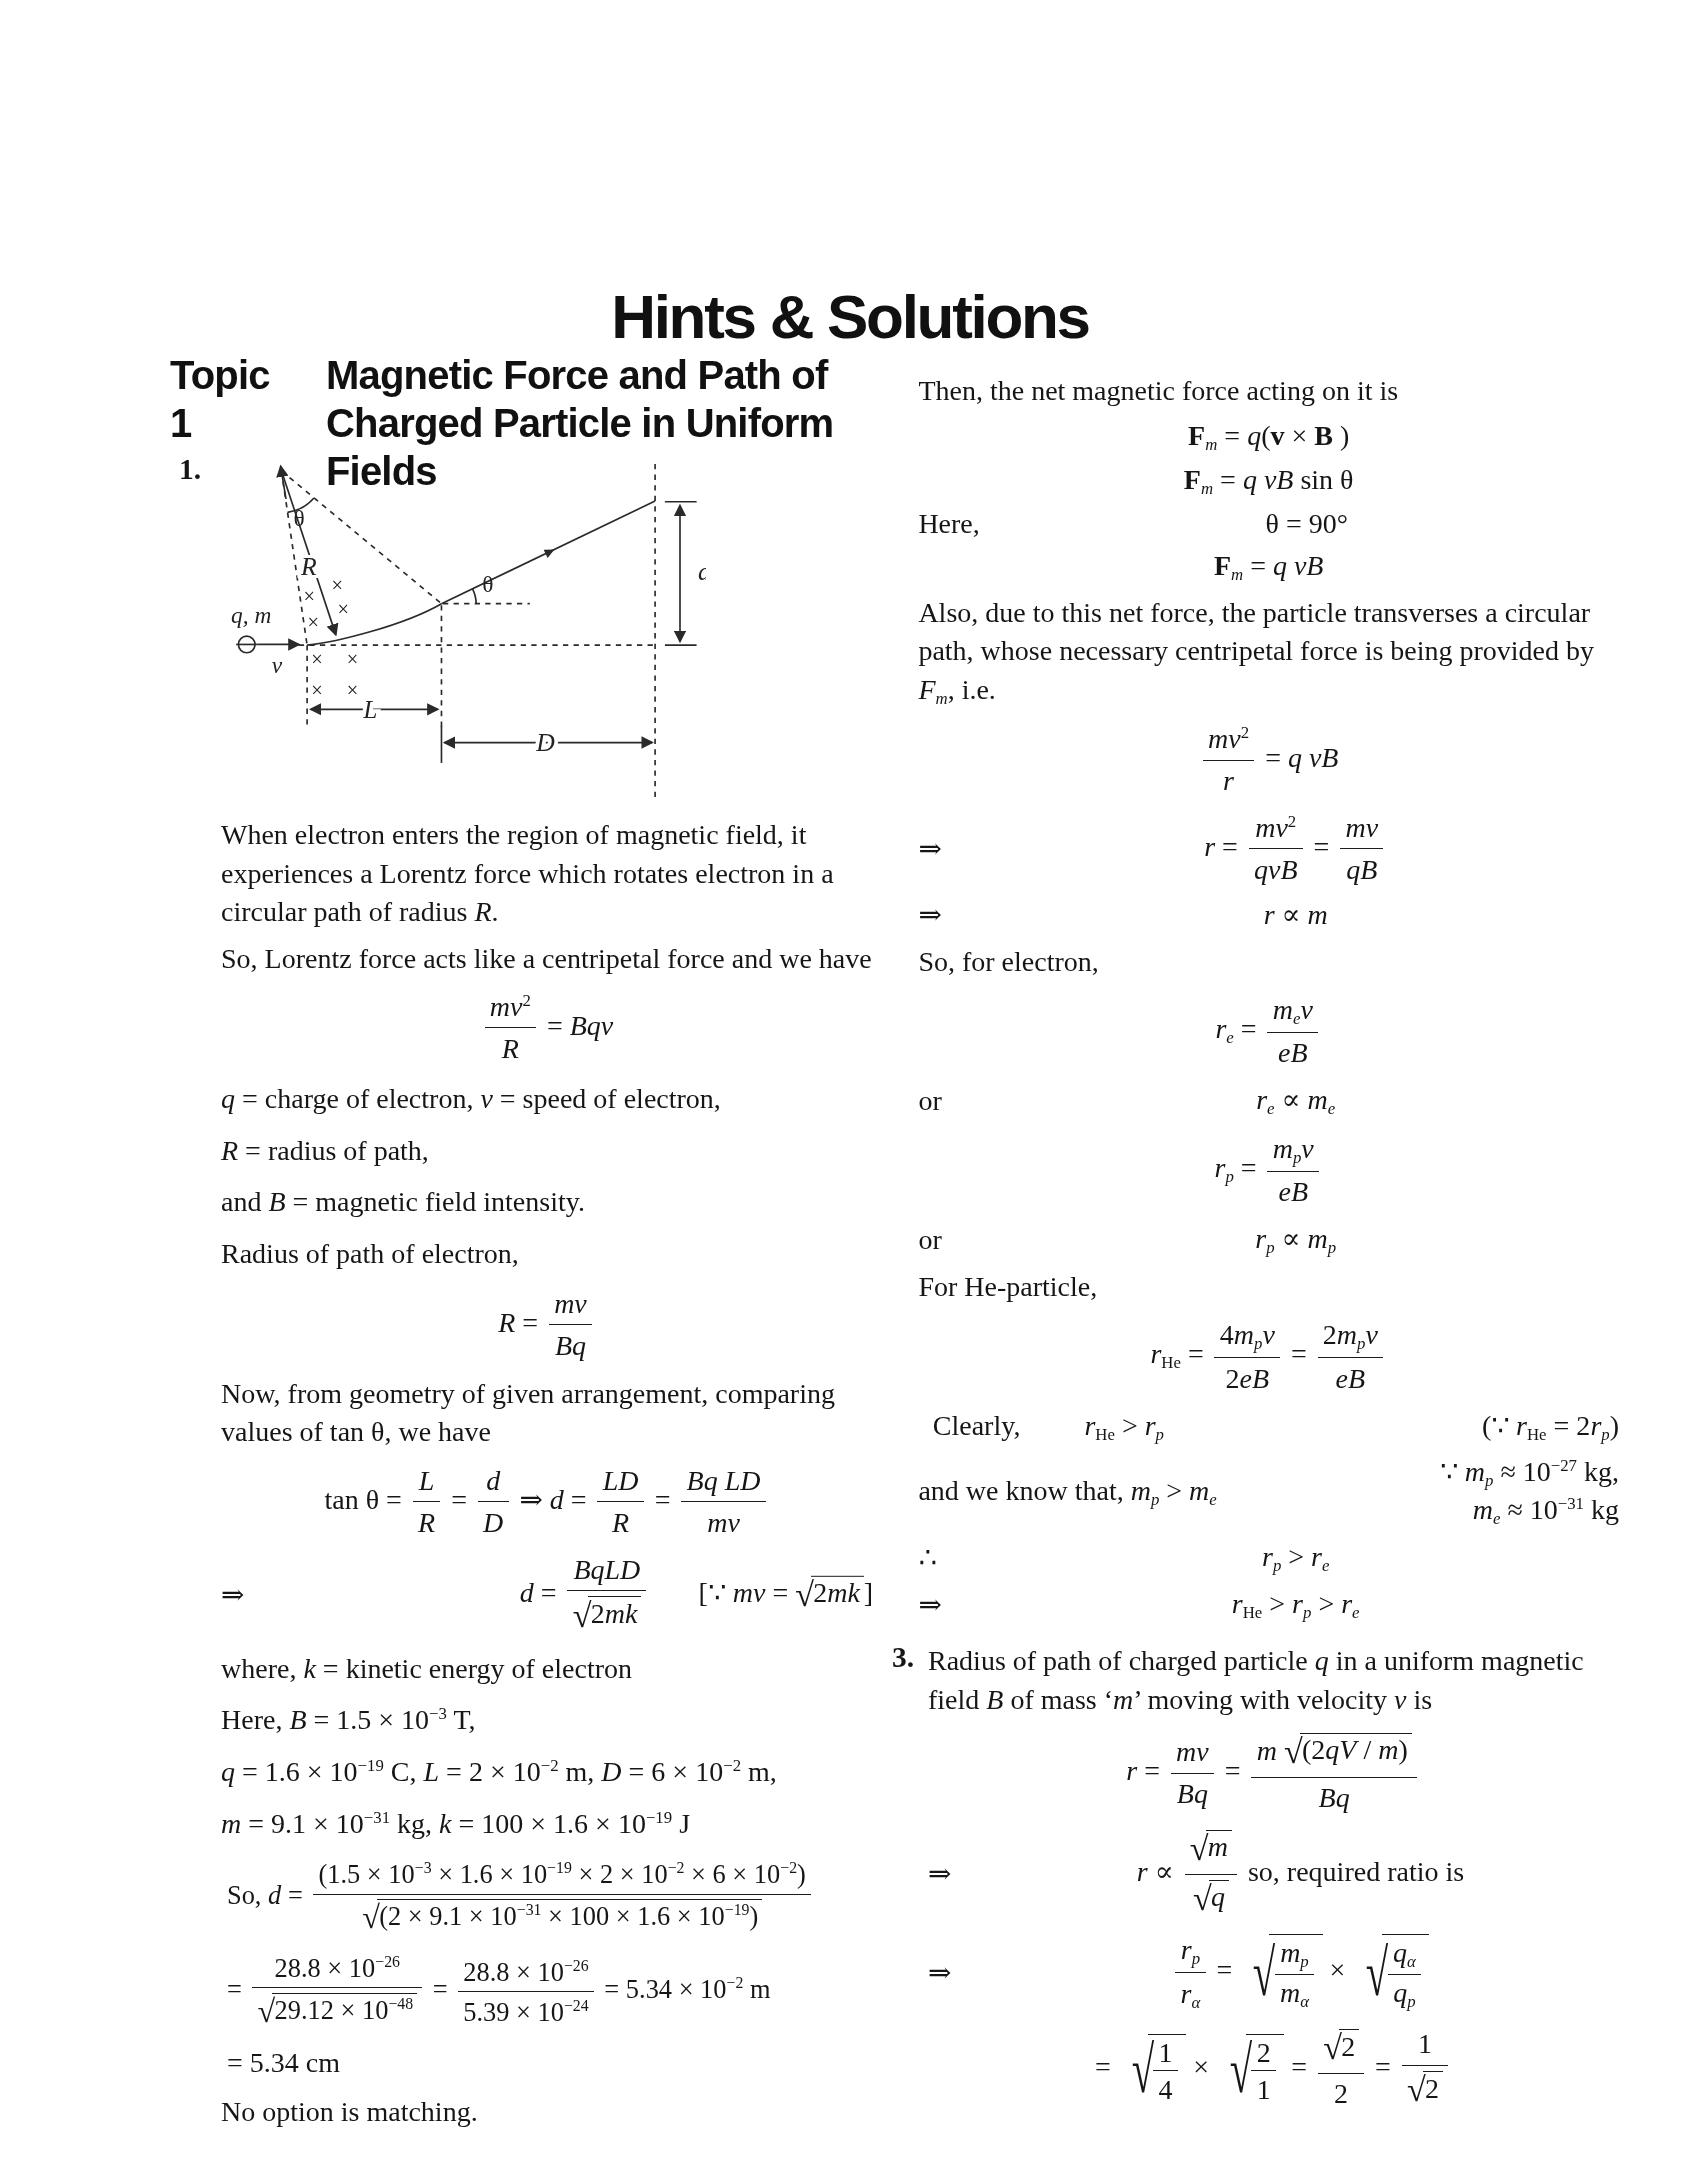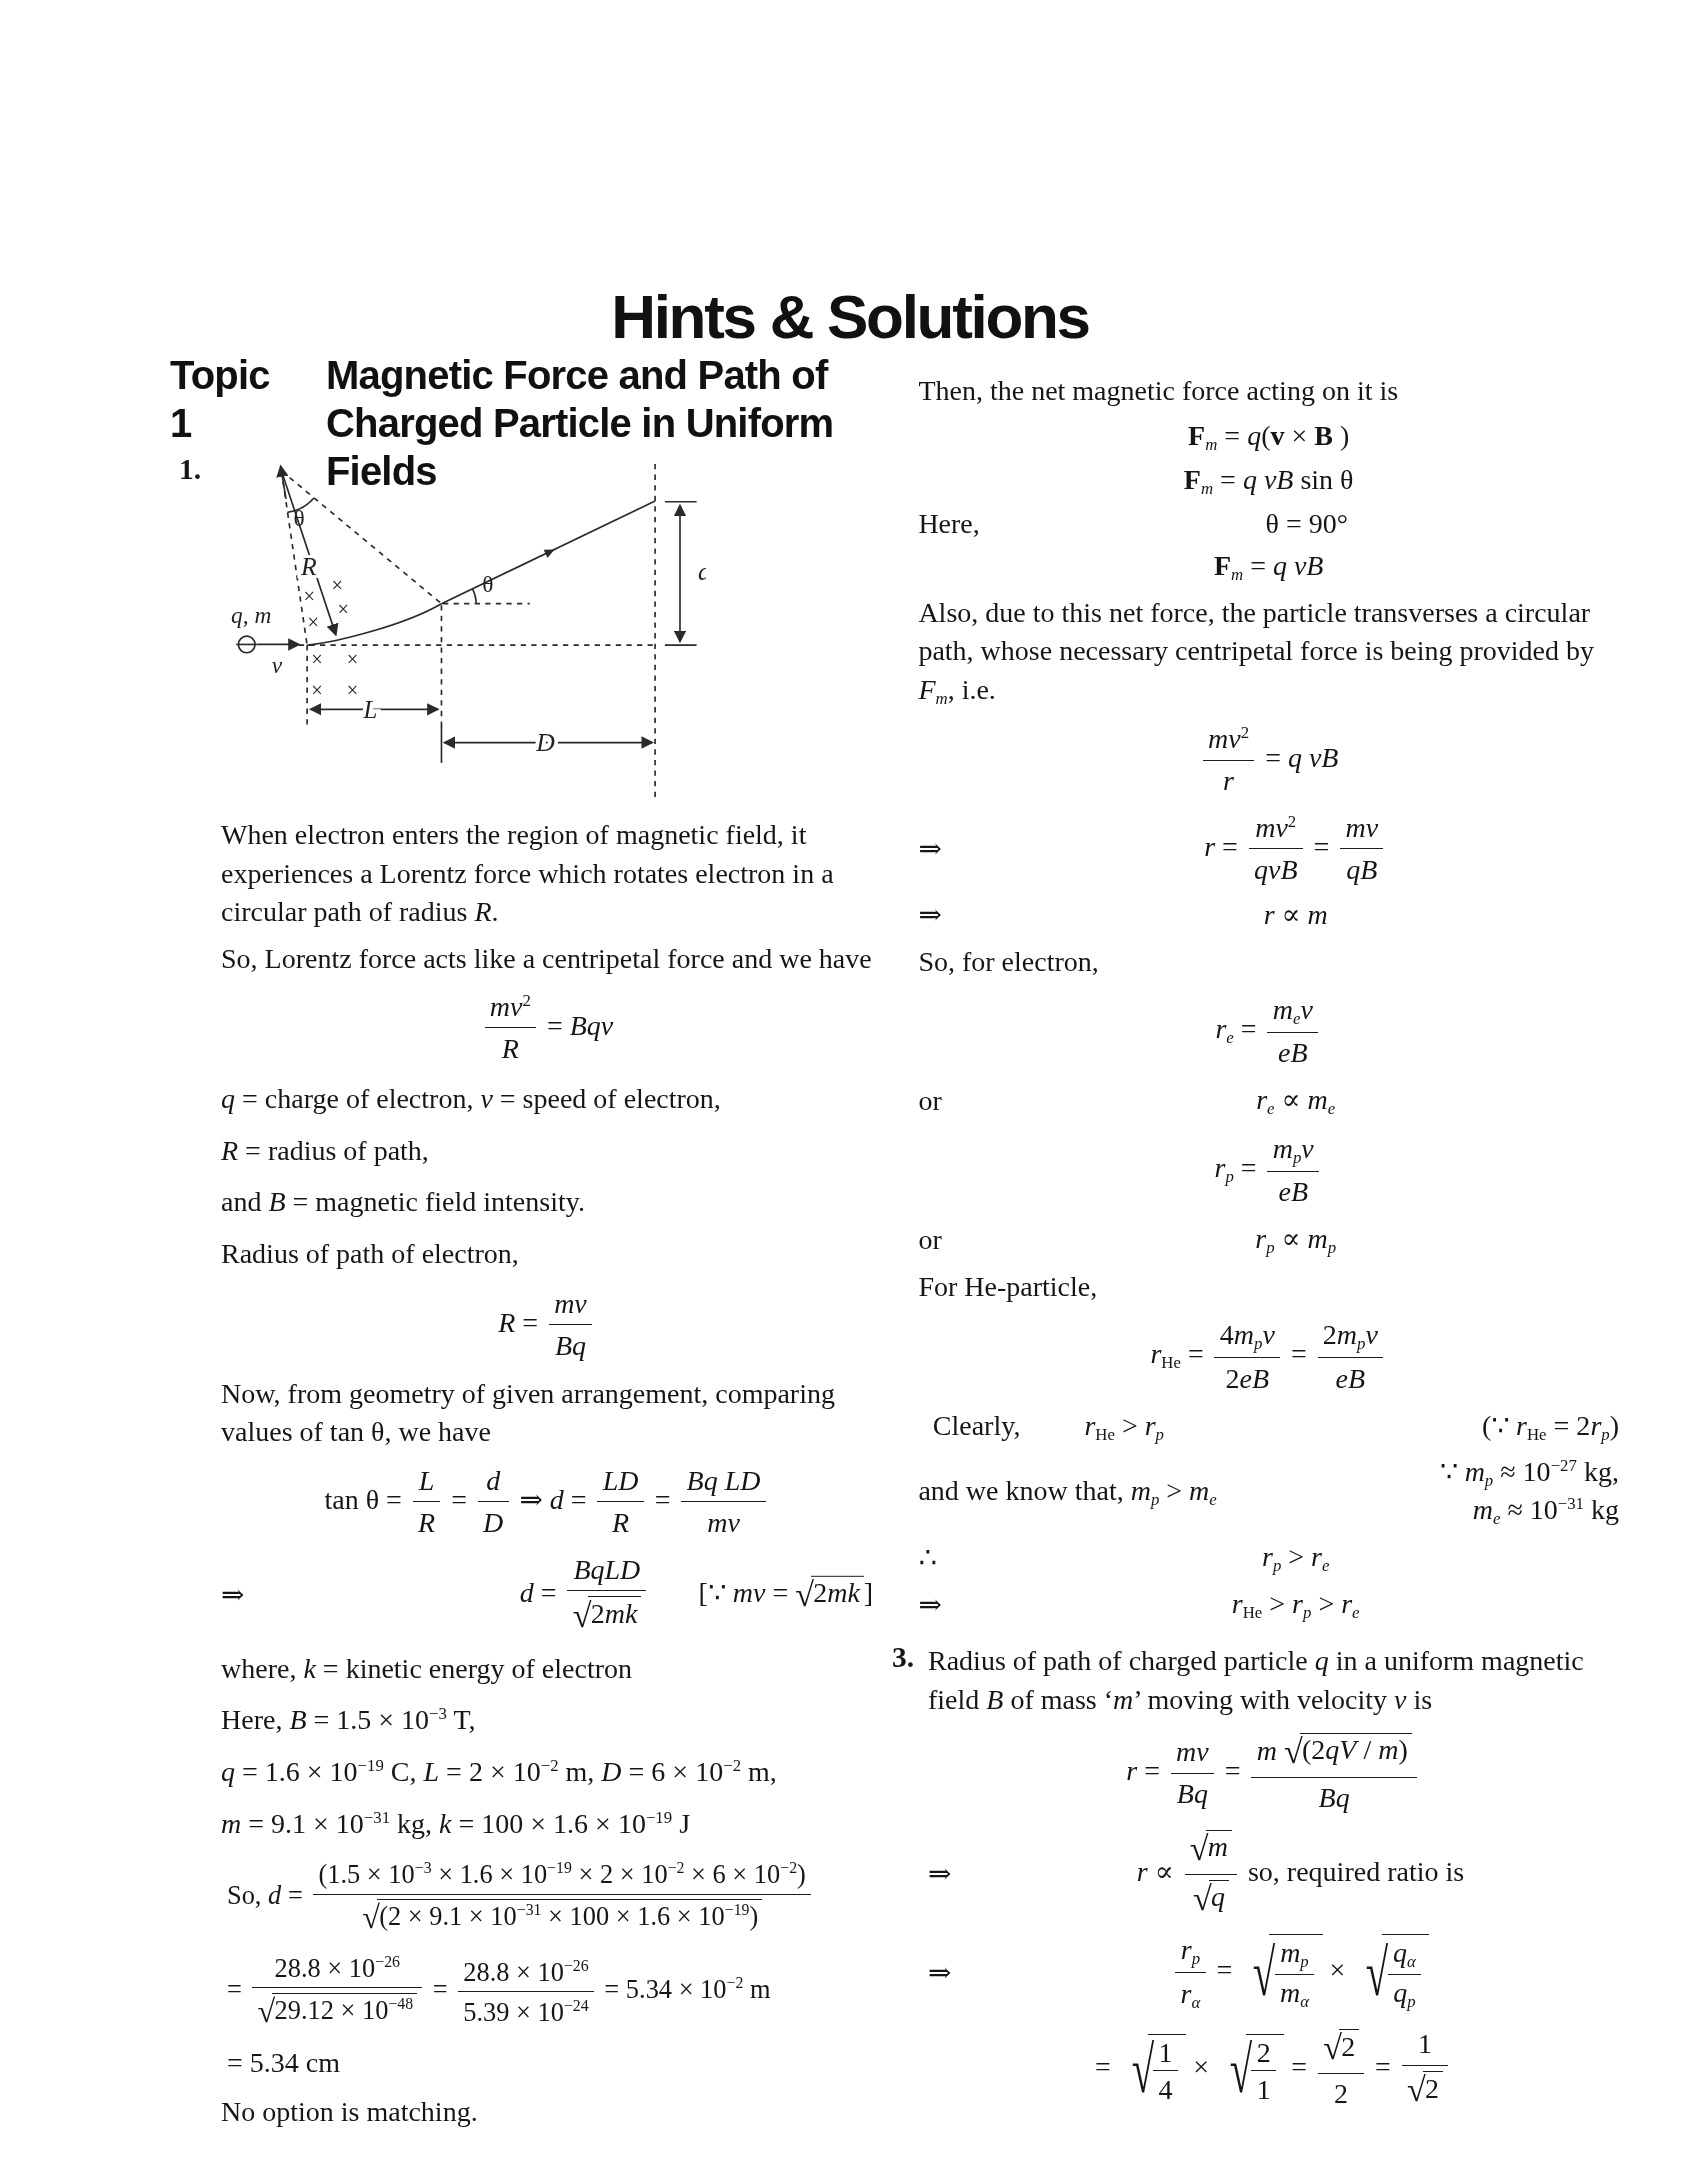--- a/index.html
+++ b/index.html
@@ -24,21 +24,21 @@
   .cont{ padding-left:26.4px; }
   p{ margin:7.6px 0; line-height:1.38; }
   .eq{ text-align:center; margin:10.6px 0; line-height:1.3; }
   .eq-left{ text-align:left; margin:12px 0; padding-left:6px; line-height:1.3; }
   .eqrow{ display:flex; align-items:center; margin:9px 0; position:relative; line-height:1.3; }
   .eqrow .lbl{ flex:0 0 76px; }
   .eqrow .lbl.narrow{ flex:0 0 54px; }
   .eqrow .mid{ flex:1; text-align:center; }
   .eqrow .mid-left{ flex:1; text-align:left; }
   .rnote{ position:absolute; right:0; top:50%; transform:translateY(-50%); }
-  .noteblock{ display:flex; flex-direction:column; align-items:center; }
+  .noteblock{ display:flex; flex-direction:column; align-items:flex-end; }
   .nb2{ margin-left:33px; }
   .sp-lines p{ margin:9.8px 0; line-height:1.5; }
   
   .mi{ font-style:italic; }
   .mb{ font-weight:bold; }
   .msup{ font-size:0.60em; vertical-align:0.62em; }
   .msub{ font-size:0.60em; vertical-align:-0.30em; }
   .frac{ display:inline-block; vertical-align:middle; text-align:center; margin:0 3.8px; }
   .frac .fn{ display:block; padding:0 5.3px 2.3px; }
   .frac .fd{ display:block; border-top:1.9px solid #1c1c1c; padding:2.3px 5.3px 0; }

